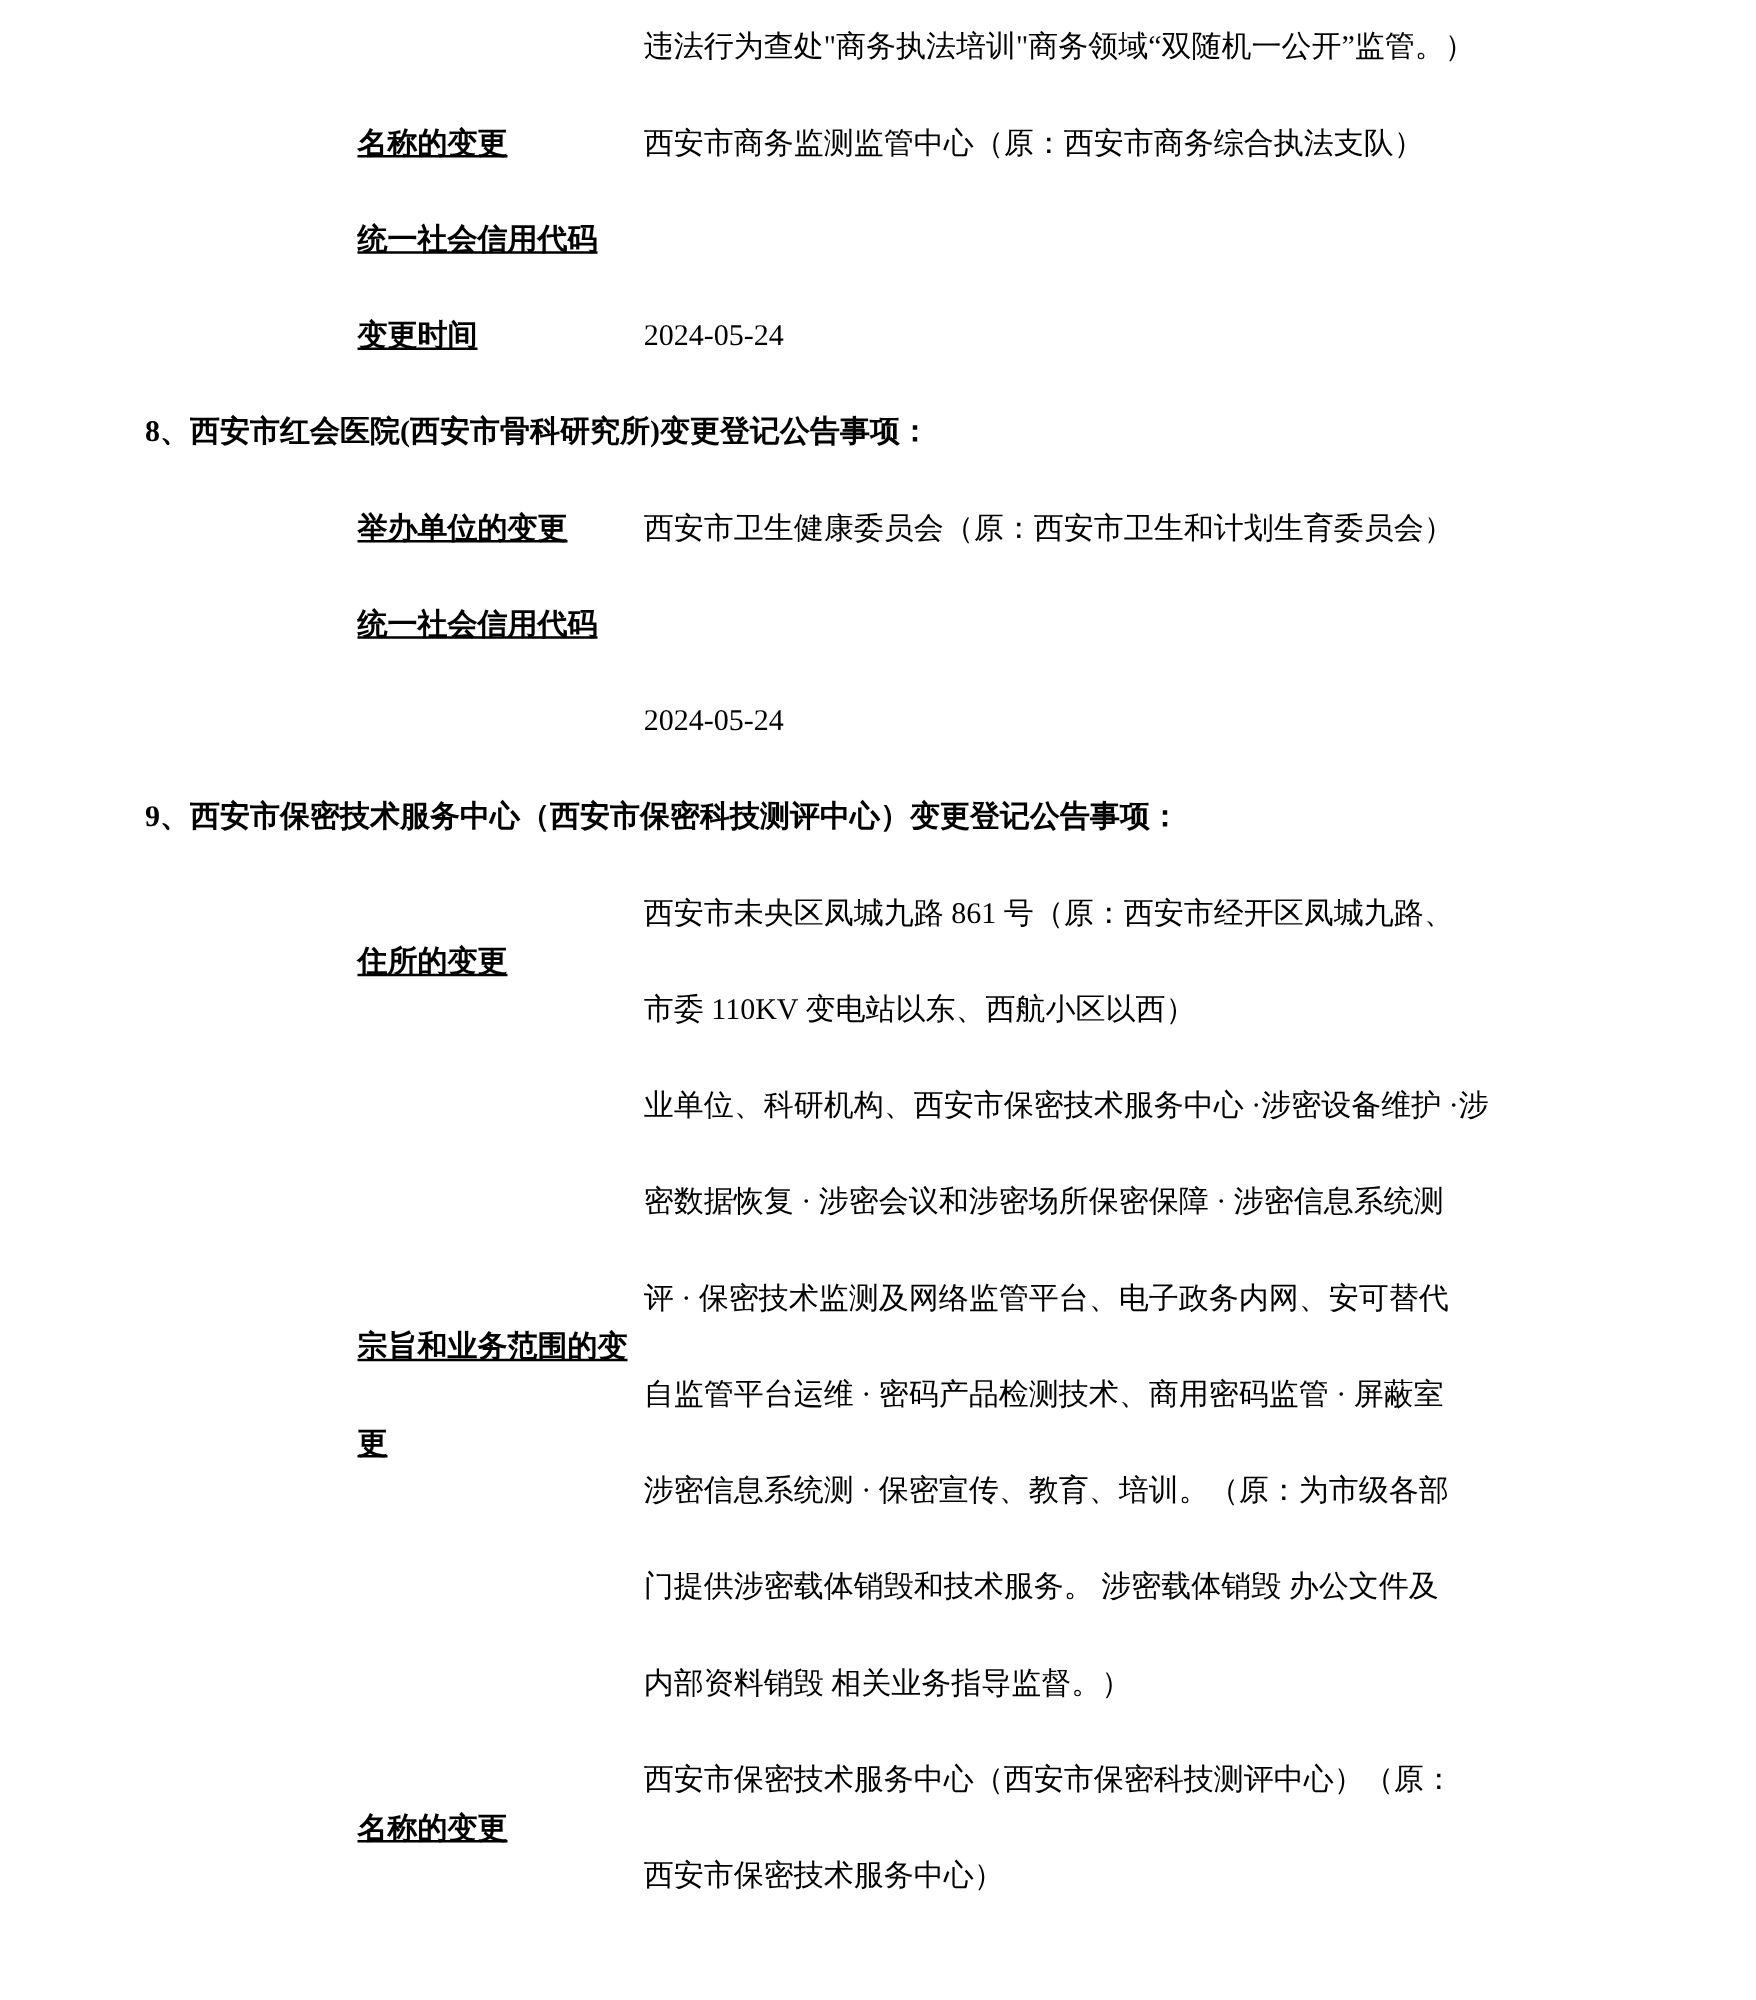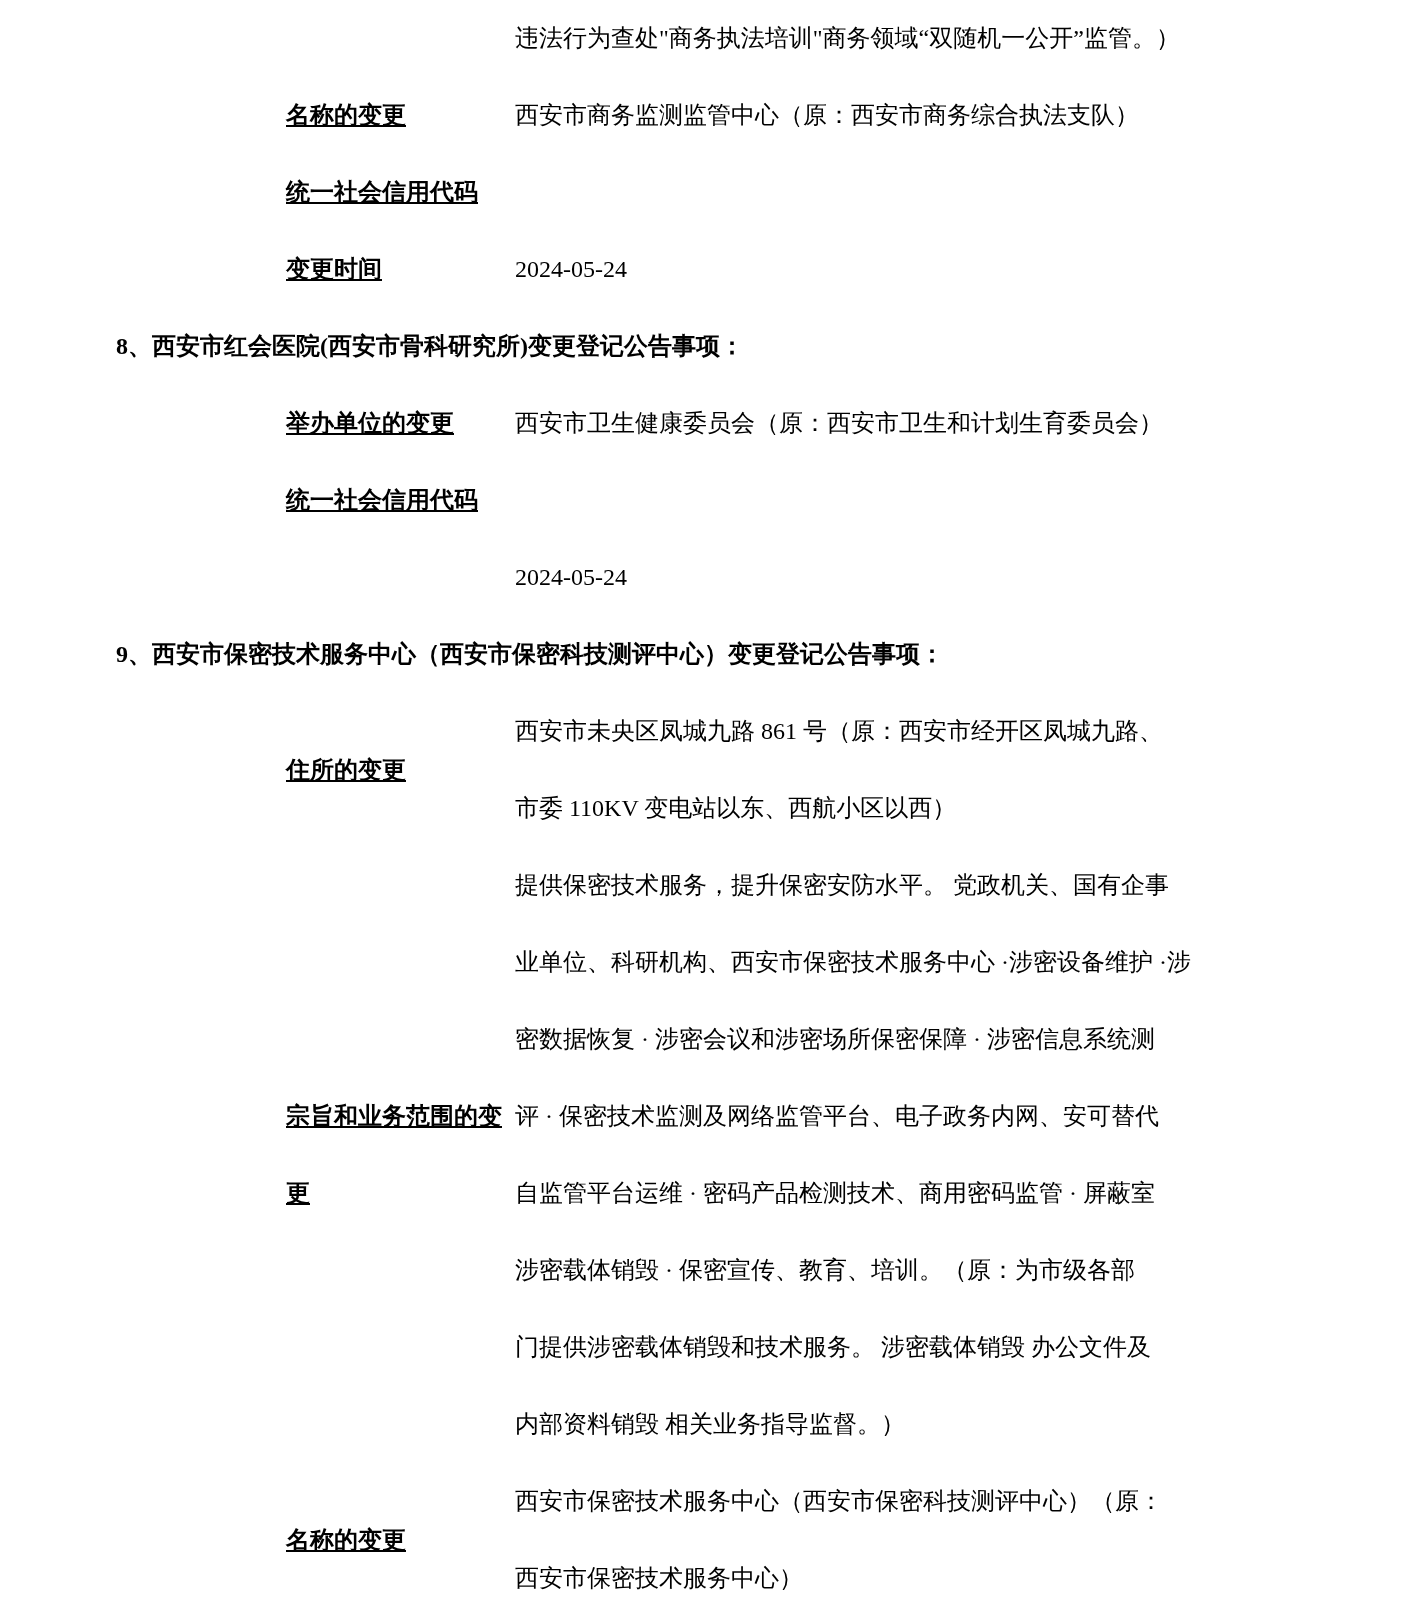--- a/index.html
+++ b/index.html
@@ -73,26 +73,25 @@
     <div class="row-label">住所的变更</div>
     <div class="value-lines">
       <div class="vline">西安市未央区凤城九路 861 号（原：西安市经开区凤城九路、</div>
       <div class="vline">市委 110KV 变电站以东、西航小区以西）</div>
     </div>
   </div>
 
   <div class="row">
     <div class="row-label">宗旨和业务范围的变更</div>
     <div class="value-lines">
-      <div class="vline">提供保密技术服务，提升保密安防水平。 党政机关、国有企事</div>
       <div class="vline">业单位、科研机构、西安市保密技术服务中心 ·涉密设备维护 ·涉</div>
       <div class="vline">密数据恢复 · 涉密会议和涉密场所保密保障 · 涉密信息系统测</div>
       <div class="vline">评 · 保密技术监测及网络监管平台、电子政务内网、安可替代</div>
       <div class="vline">自监管平台运维 · 密码产品检测技术、商用密码监管 · 屏蔽室</div>
-      <div class="vline">涉密载体销毁 · 保密宣传、教育、培训。（原：为市级各部</div>
+      <div class="vline">涉密信息系统测 · 保密宣传、教育、培训。（原：为市级各部</div>
       <div class="vline">门提供涉密载体销毁和技术服务。 涉密载体销毁 办公文件及</div>
       <div class="vline">内部资料销毁 相关业务指导监督。）</div>
     </div>
   </div>
 
   <div class="row">
     <div class="row-label">名称的变更</div>
     <div class="value-lines">
       <div class="vline">西安市保密技术服务中心（西安市保密科技测评中心）（原：</div>
       <div class="vline">西安市保密技术服务中心）</div>

